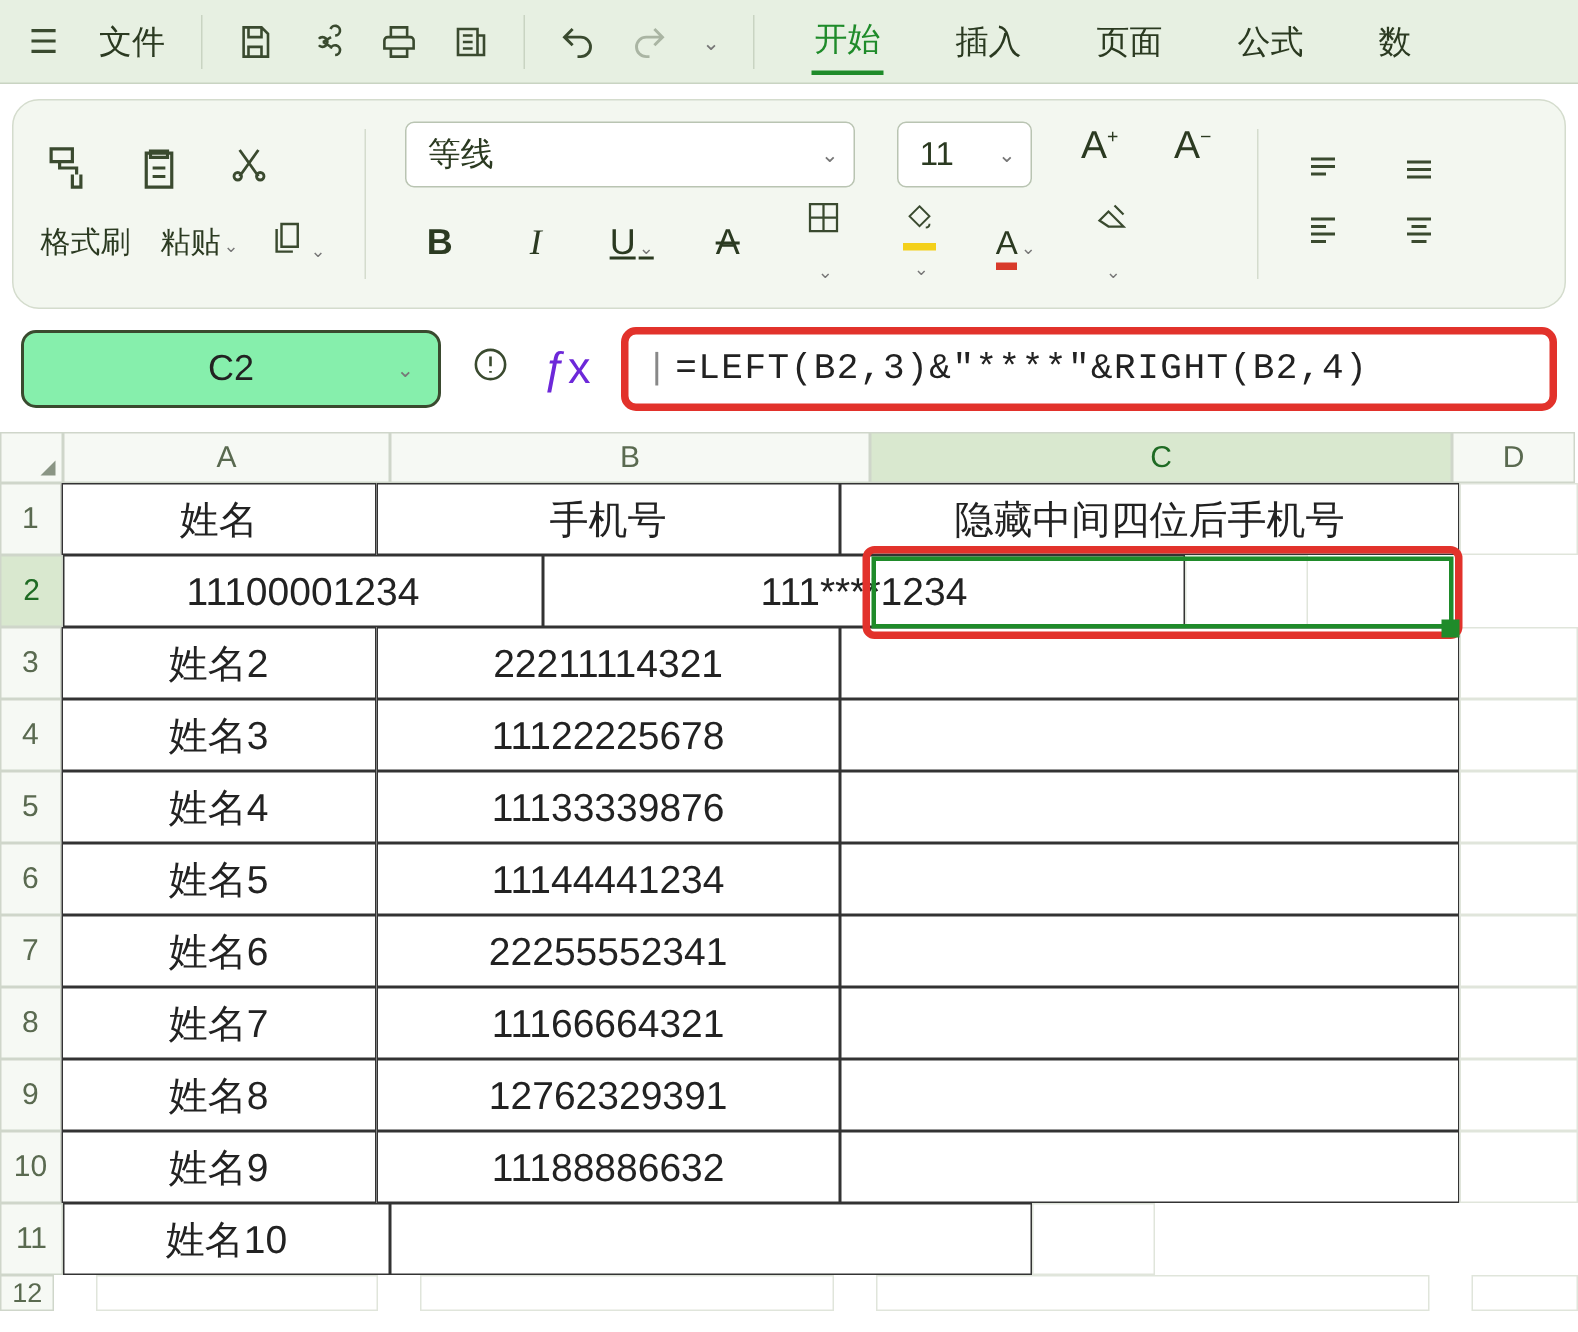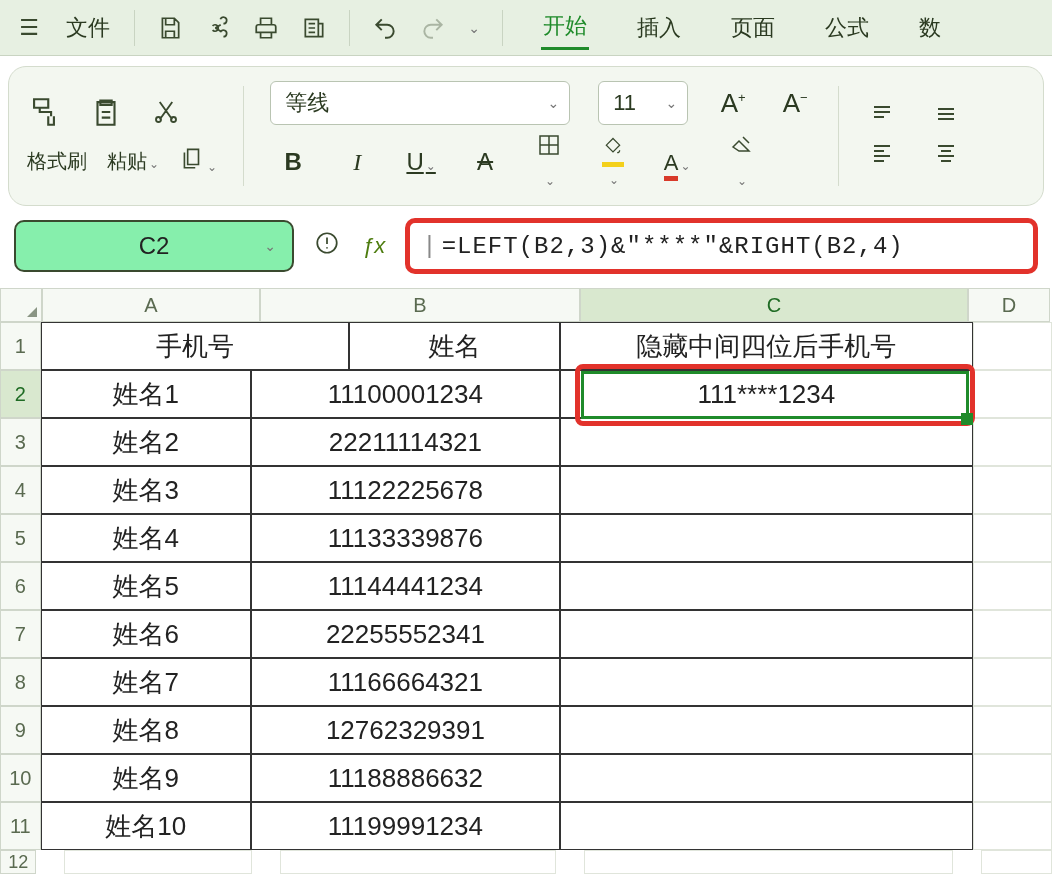--- a/index.html
+++ b/index.html
@@ -38,21 +38,21 @@
   background: #f3f7f0;
   height: 140px;
   display: flex;
   align-items: center;
   padding: 12px 18px;
   border: 1px solid #d4dccd;
   border-radius: 18px;
   margin: 10px 8px 12px 8px;
   gap: 0;
 }
-.ribbon-top { display:flex; align-items:center; gap:28px; margin-bottom:8px;}
+.ribbon-top { display:flex; gap:28px; margin-bottom:8px;}
 .ribbon-bot { display:flex; align-items:center; gap:20px;}
 .rb-ico { font-size:32px; color:#2b3a21;}
 .rb-lbl { font-size:20px; color:#2b3a21;}
 .ribbon .vsep { width:1px; height:100px; background:#d4dccd; margin:0 26px;}
 .font-select {
   height:44px; border:1px solid #b9c4b2; background:#fff; border-radius:6px;
   padding:0 42px 0 14px; font-size:22px; color:#2b3a21;
   display:flex; align-items:center; position:relative; min-width:300px;
 }
 .font-size-select {
@@ -67,21 +67,21 @@
 
 .addr-row { display:flex; align-items:center; gap:20px; padding:0 14px 10px 14px;}
 .namebox {
   width:280px; height:52px; border:2px solid #3a4a2f; border-radius:10px;
   display:flex; align-items:center; justify-content:center; position:relative;
   font-size:24px; color:#222; background:#86efac;
 }
 .namebox .sel-arrow{right:16px;}
 .fx-icons{display:flex; align-items:center; gap:22px;}
 .fx-ico{font-size:24px; color:#3a4a2f;}
-.fx-lbl{font-style:italic; font-size:22px; color:#4d7c0f;}
+.fx-lbl{font-size:30px; color:#6d28d9;}
 .formula-bar {
   flex:1; height:56px;
   border:5px solid #e2322b; border-radius:10px;
   display:flex; align-items:center;
   padding:0 12px; background:#fff;
   font-family: "SimSun","Courier New", monospace;
   font-size:24px; color:#222; letter-spacing:1px;
 }
 
 
@@ -310,29 +310,28 @@
   <div class="col-headers">
     <div class="rh-corner"></div>
     <div class="colh colA">A</div>
     <div class="colh colB">B</div>
     <div class="colh colC active">C</div>
     <div class="colh colD">D</div>
   </div>
 
   <div class="grow">
     <div class="rowh">1</div>
+    <div class="cell colA hdr">姓名</div>
     <div class="cell colB hdr">手机号</div>
-    <div class="cell colA hdr">姓名</div>
     <div class="cell colC hdr">隐藏中间四位后手机号</div>
     <div class="cell colD noborder"></div>
   </div>
 
   <div class="grow firstdata">
     <div class="rowh active">2</div>
-    <div class="cell colA">姓名1</div>
     <div class="cell colB">11100001234</div>
     <div class="cell colC">111****1234</div>
     <div class="cell colD noborder"></div>
   </div>
   <div class="grow">
     <div class="rowh">3</div>
     <div class="cell colA">姓名2</div>
     <div class="cell colB">22211114321</div>
     <div class="cell colC"></div>
     <div class="cell colD noborder"></div>
@@ -382,21 +381,20 @@
   <div class="grow">
     <div class="rowh">10</div>
     <div class="cell colA">姓名9</div>
     <div class="cell colB">11188886632</div>
     <div class="cell colC"></div>
     <div class="cell colD noborder"></div>
   </div>
   <div class="grow">
     <div class="rowh">11</div>
     <div class="cell colA">姓名10</div>
-    <div class="cell colB">11199991234</div>
     <div class="cell colC"></div>
     <div class="cell colD noborder"></div>
   </div>
 
   <div class="grow half blank">
     <div class="rowh">12</div>
     <div class="cell colA"></div>
     <div class="cell colB"></div>
     <div class="cell colC"></div>
     <div class="cell colD"></div>

